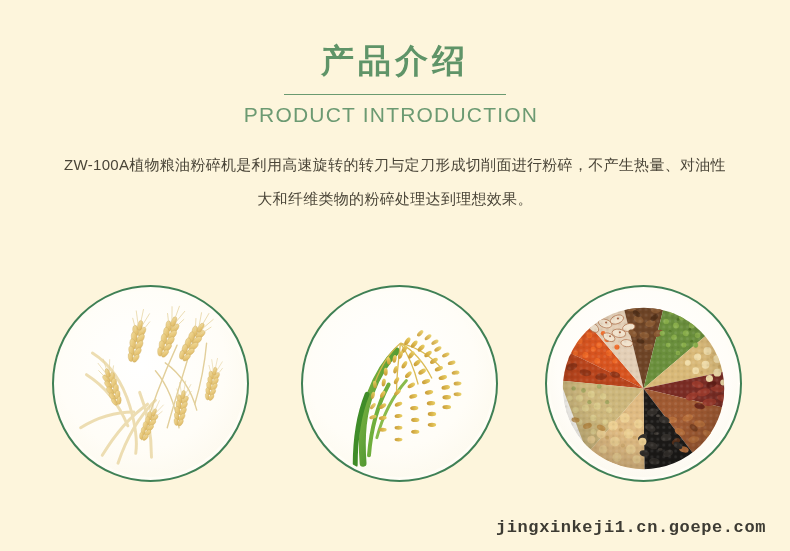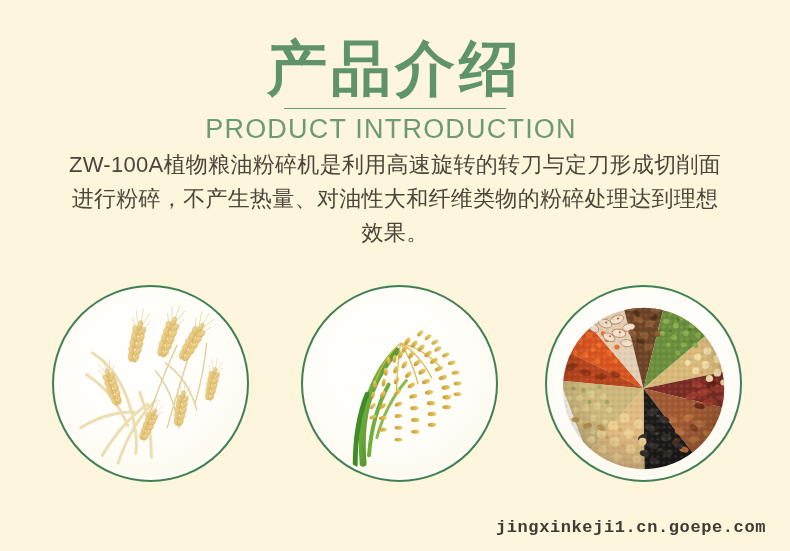--- a/index.html
+++ b/index.html
@@ -25,53 +25,53 @@
   
   .header {
     position: absolute;
     left: 0;
     top: 30px;
     width: 790px;
     text-align: center;
   }
   .title {
     font-family: "Liberation Sans", "DejaVu Sans", sans-serif;
-    font-size: 60px;
+    font-size: 33px;
     line-height: 54px;
     font-weight: bold;
     color: #5f9468;
     letter-spacing: 4px;
-    margin: 12px;
+    margin: 4px;
     padding: 0;
   }
   .title-rule {
     width: 222px;
     height: 1px;
     background: #6a9a70;
     margin: 6px auto 0 auto;
   }
   .subtitle {
     font-family: "Liberation Sans", sans-serif;
-    font-size: 27px;
+    font-size: 21px;
     line-height: 26px;
     color: #6c9a72;
     letter-spacing: 1.2px;
     margin: 7px 8px 0 0;
     padding: 0;
   }
 
   
   .intro {
     position: absolute;
     left: 62px;
     top: 148px;
     width: 666px;
     text-align: center;
     font-family: "Liberation Sans", "DejaVu Sans", sans-serif;
-    font-size: 22px;
+    font-size: 15px;
     line-height: 34px;
     color: #4a4538;
     letter-spacing: 0.3px;
   }
 
   
   .circles {
     position: absolute;
     left: 0;
     top: 285px;

